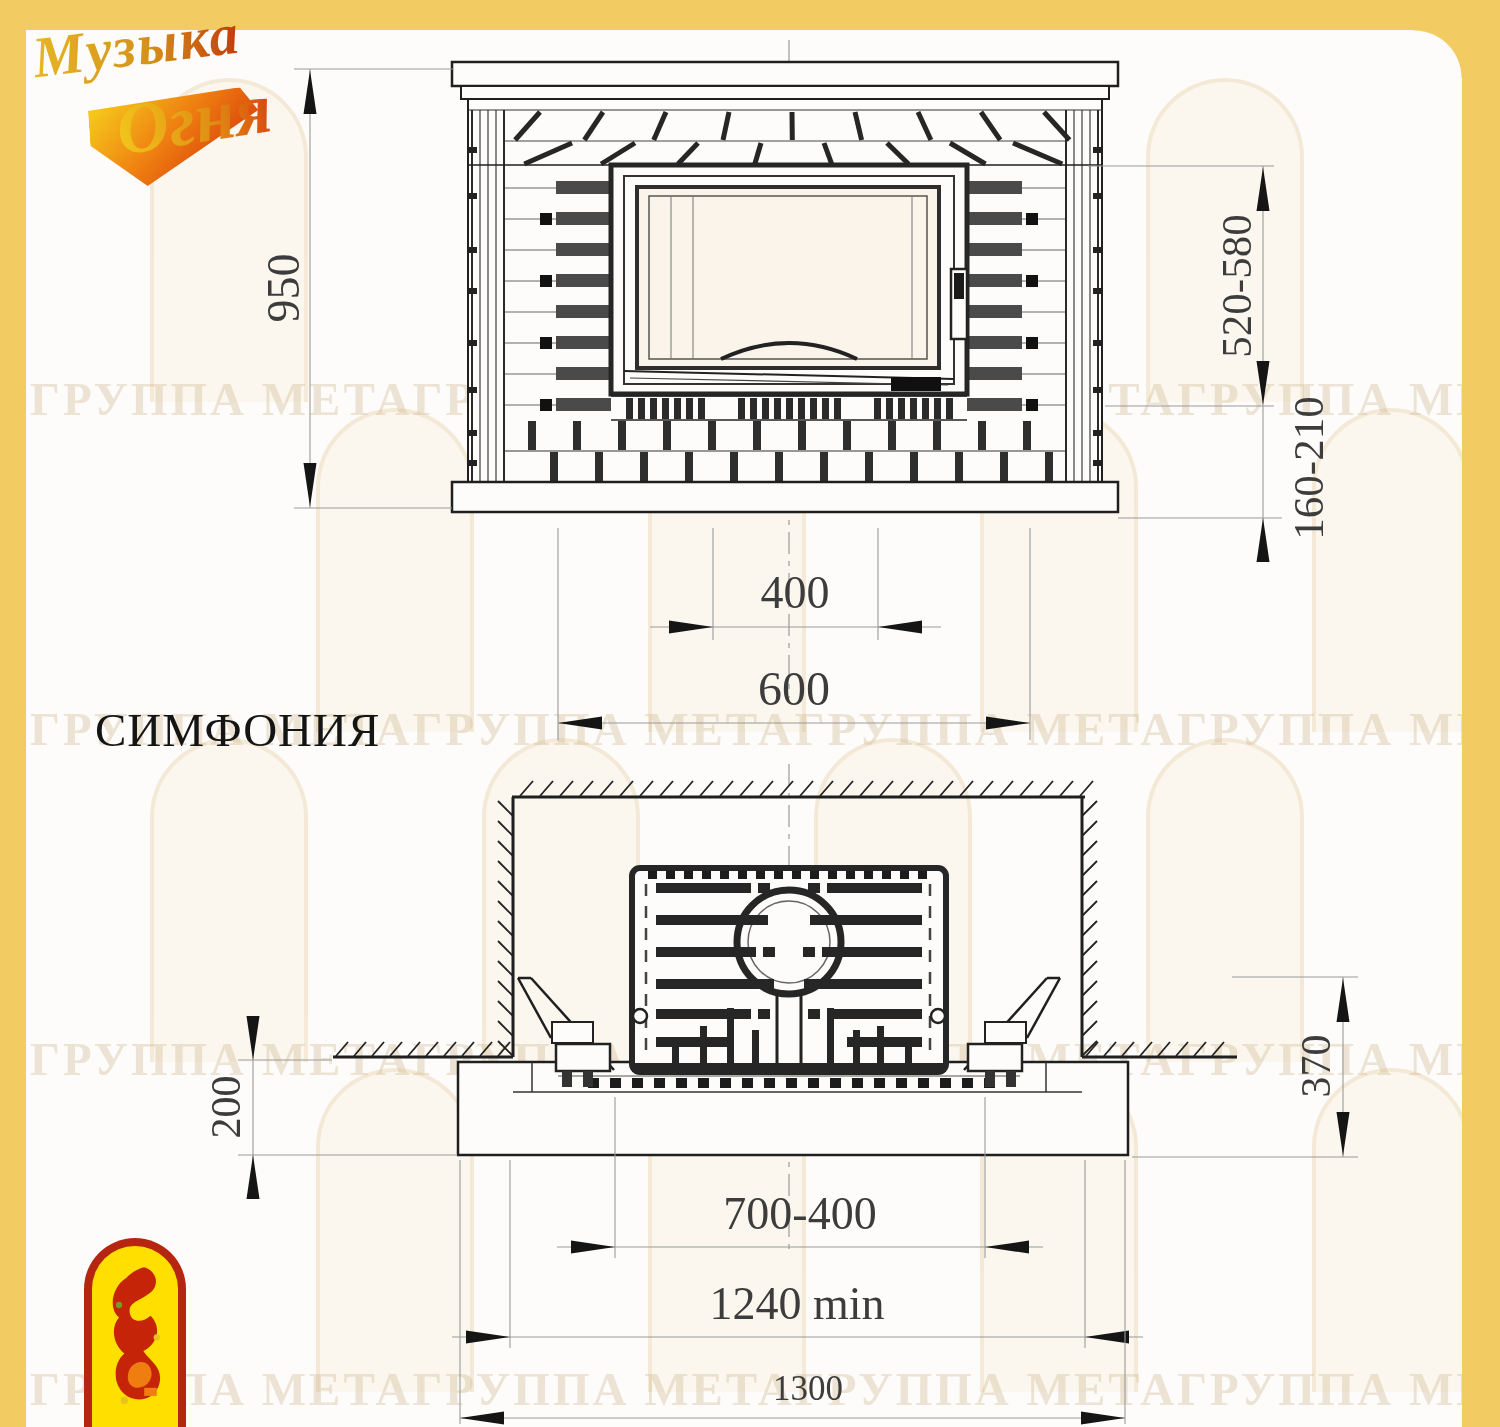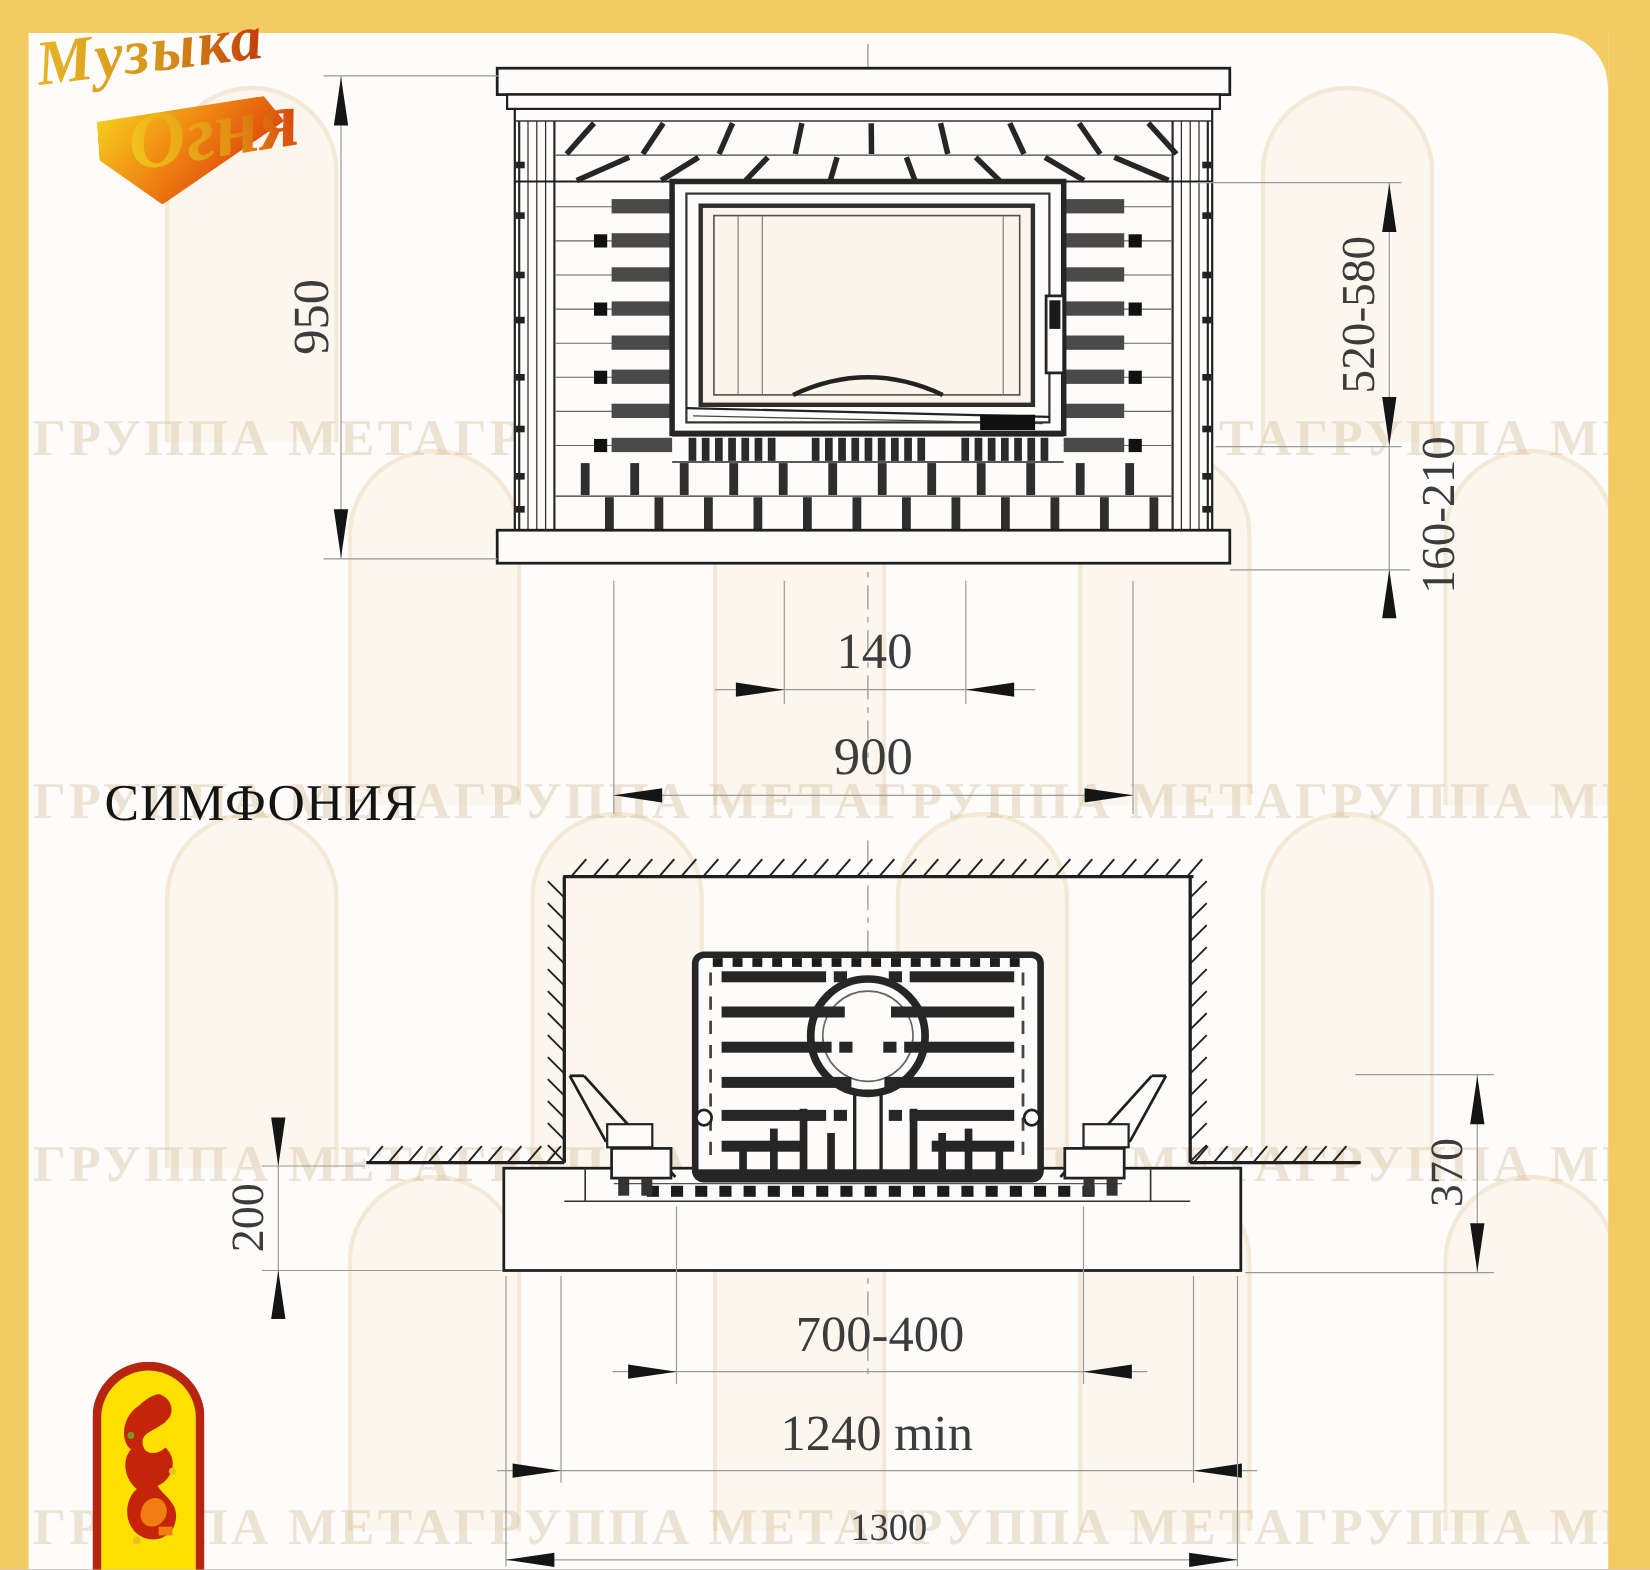--- a/index.html
+++ b/index.html
@@ -456,22 +456,22 @@
         <line x1="1125" y1="1160" x2="1125" y2="1424" stroke-width="1.1" stroke="#9a9a9a"></line>
         <line x1="460" y1="1418" x2="1125" y2="1418" stroke-width="1.1" stroke="#9a9a9a"></line>
         <polygon points="460,1418 504,1411.5 504,1424.5" fill="#151515"></polygon>
         <polygon points="1125,1418 1081,1411.5 1081,1424.5" fill="#151515"></polygon>
       </g>
   </svg>
 
   <div class="dim v" style="left:283px;top:288px">950</div>
   <div class="dim v" style="left:1236px;top:286px;font-size:43px">520-580</div>
   <div class="dim v" style="left:1308px;top:468px;font-size:43px">160-210</div>
-  <div class="dim" style="left:795px;top:592px">140</div>
-  <div class="dim" style="left:794px;top:688px;font-size:48px">900</div>
+  <div class="dim" style="left:795px;top:592px">400</div>
+  <div class="dim" style="left:794px;top:688px;font-size:48px">600</div>
 
   <div class="title">СИМФОНИЯ</div>
 
   <div class="dim v" style="left:226px;top:1107px;font-size:42px">200</div>
   <div class="dim v" style="left:1316px;top:1066px;font-size:42px">370</div>
   <div class="dim" style="left:800px;top:1213px">700-400</div>
   <div class="dim" style="left:797px;top:1303px">1240 min</div>
   <div class="dim" style="left:808px;top:1389px;font-size:35px">1300</div>
 
   <div class="brand">

